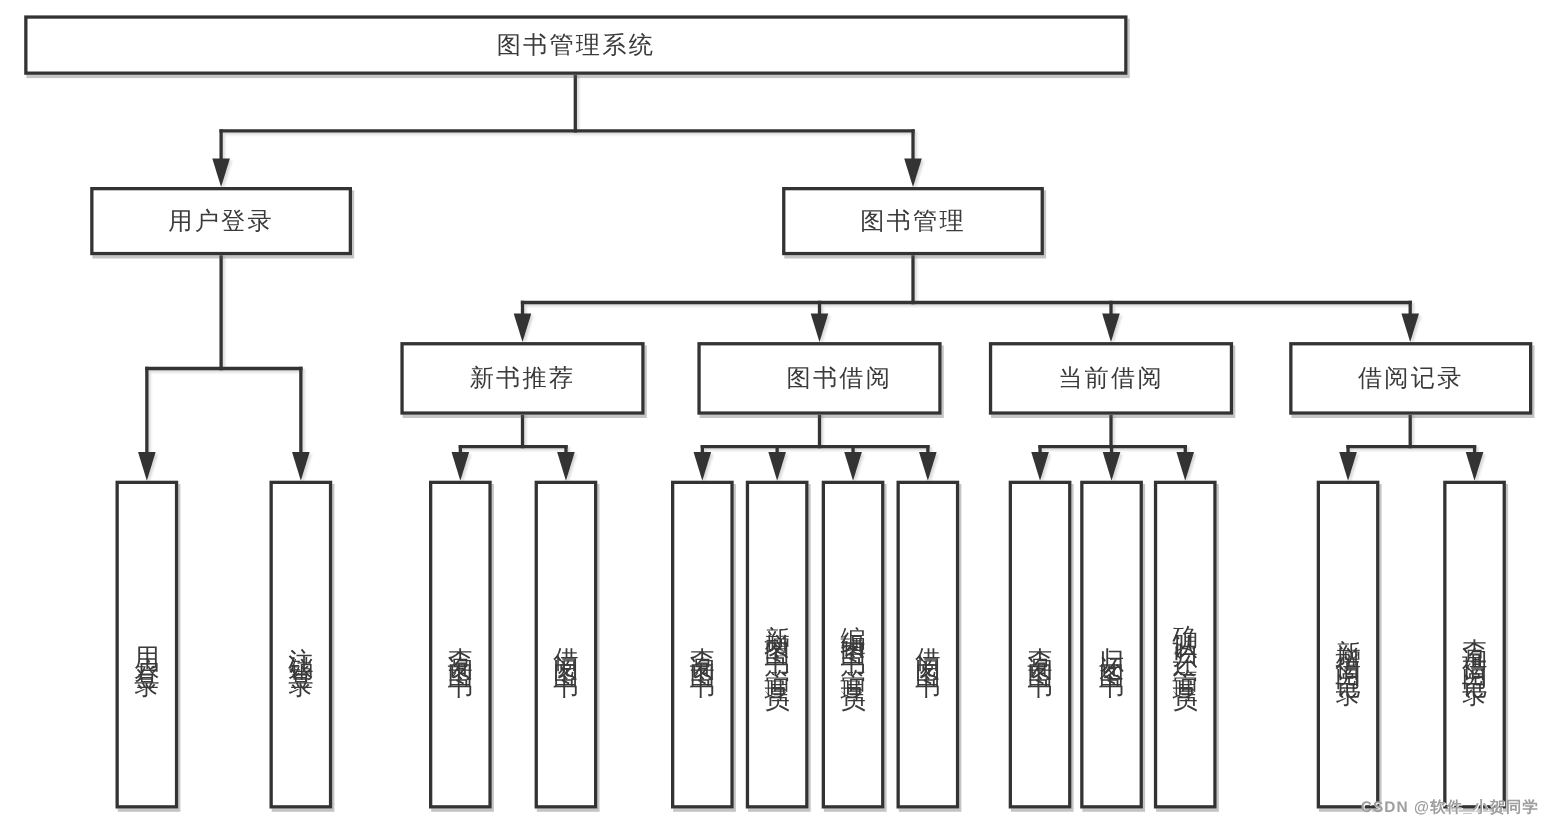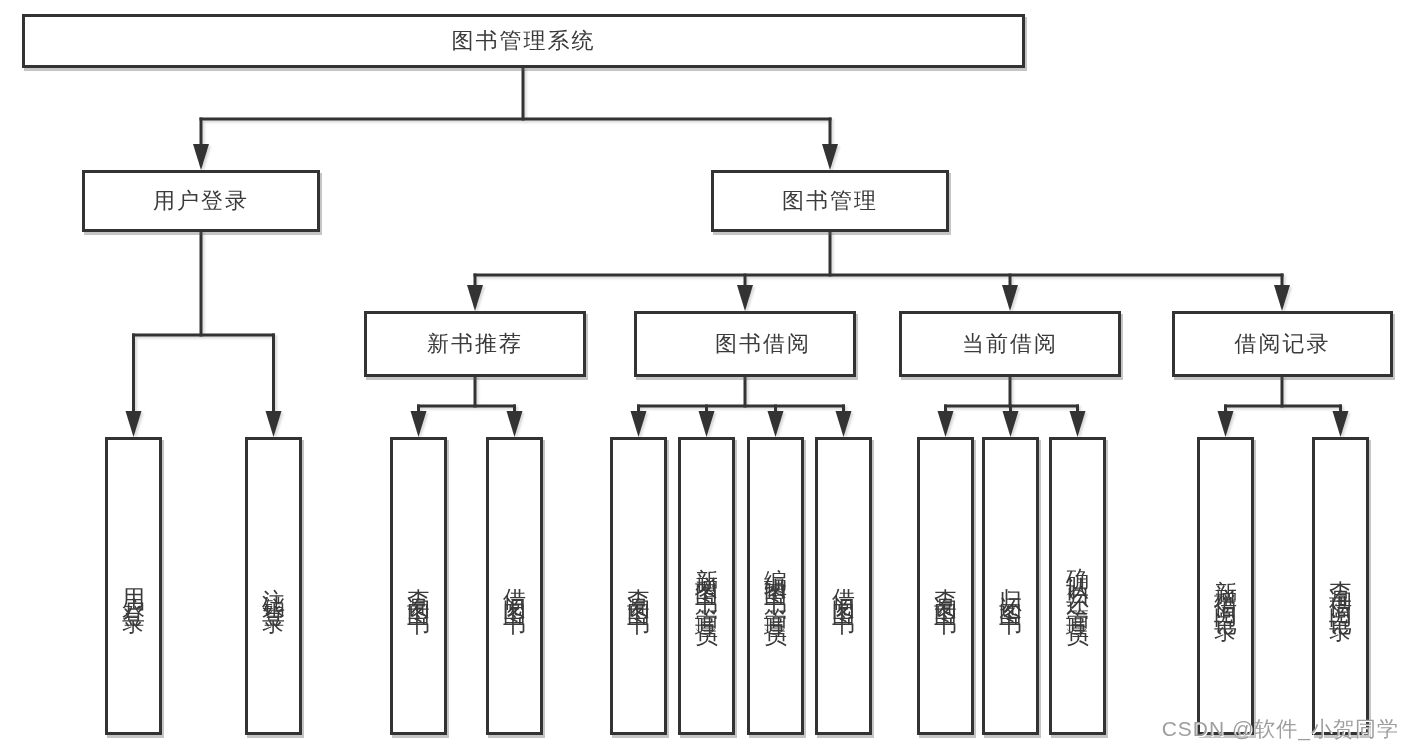--- a/index.html
+++ b/index.html
@@ -38,24 +38,25 @@
     filter:drop-shadow(2px 2px 1px rgba(0,0,0,0.15));
   }
   #connectors path{
     stroke:#333333;stroke-width:3;fill:none;stroke-linecap:square;
   }
   #connectors polygon{fill:#333333;stroke:none;}
   #watermark{
     position:absolute;
     right:6px;bottom:4px;
     color:#9e9e9e;
-    font-size:21px;
+    font-size:14px;
     letter-spacing:1px;
     text-shadow:1px 1px 0 #ffffff;
     white-space:nowrap;
+    font-weight:bold;
   }
 </style>
 </head>
 <body>
 
 <div id="stage">
 
   <svg id="connectors" width="1405" height="747" viewBox="0 0 1405 747">
     <g>
       <path d="M523 68 V119"></path>

